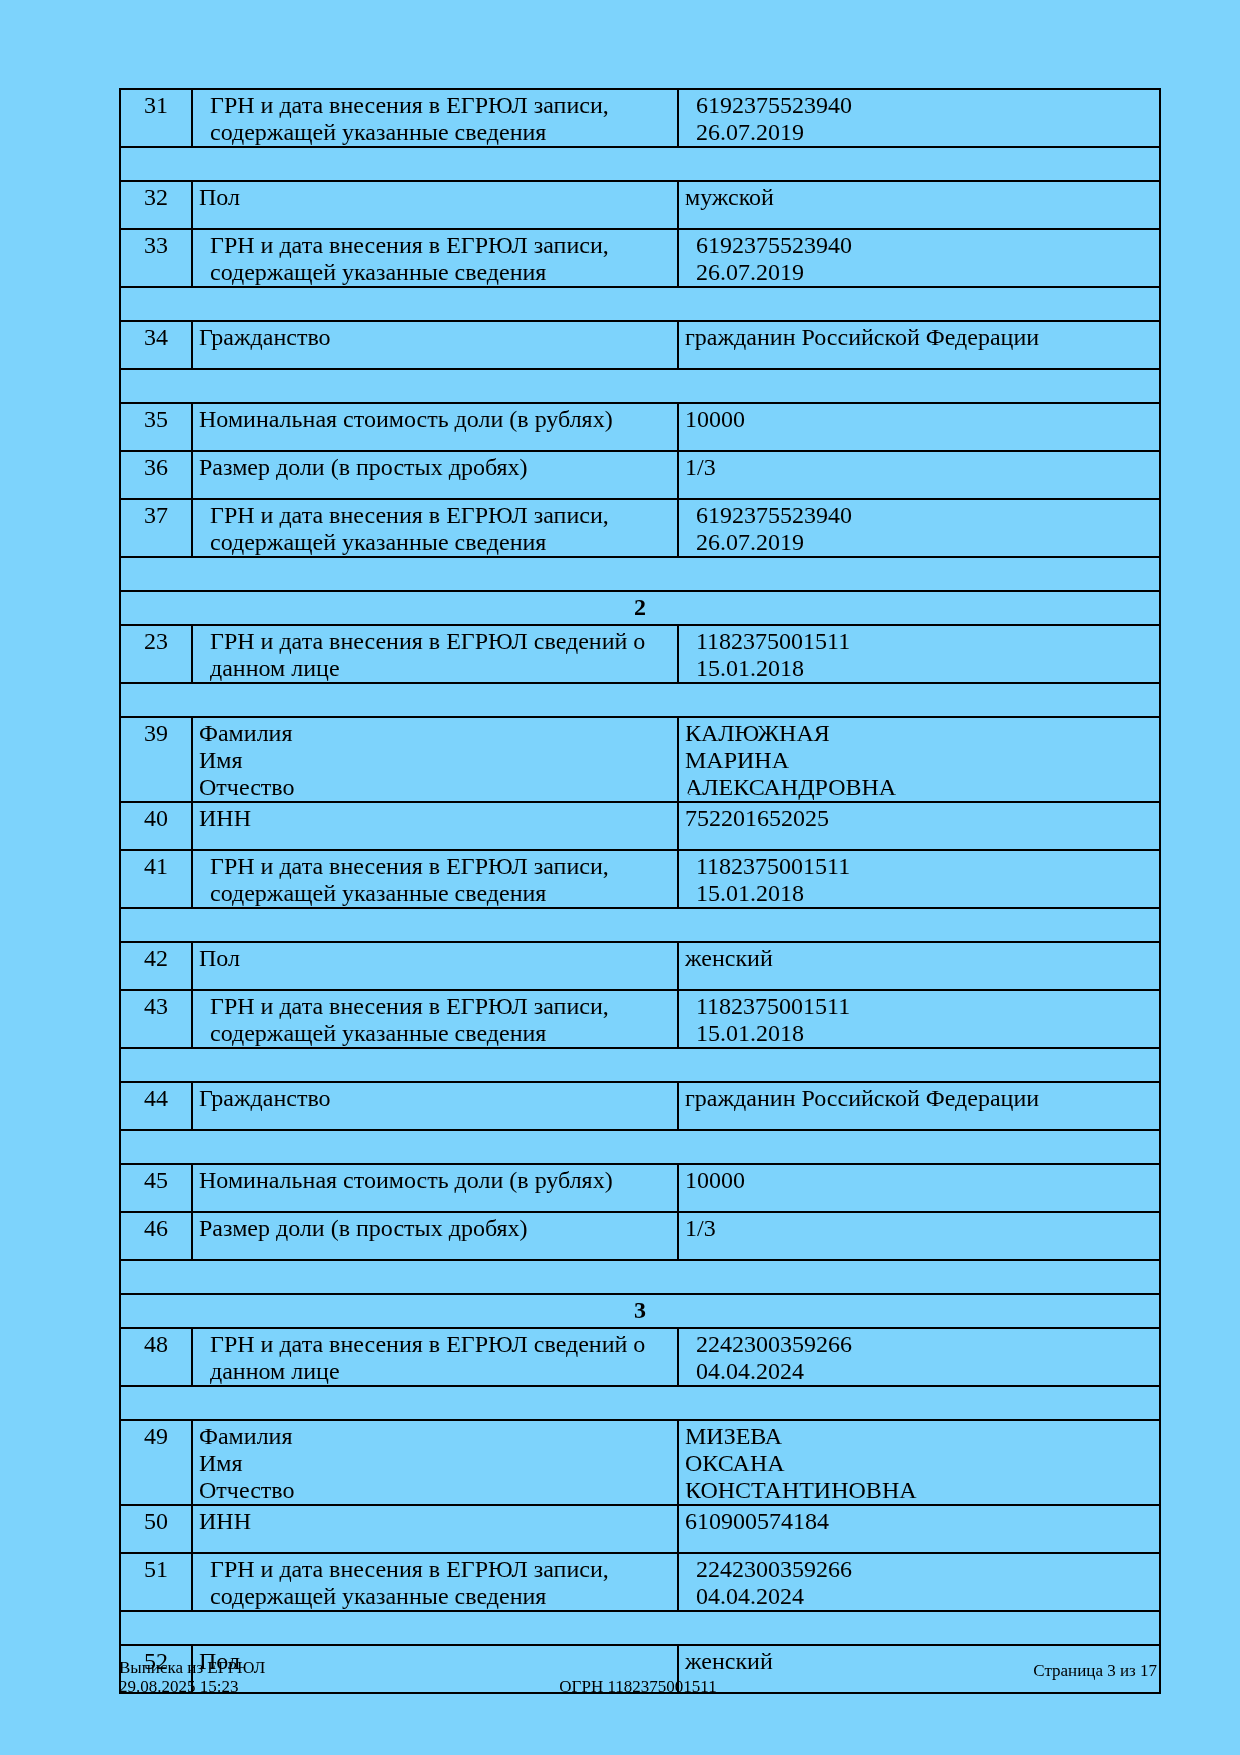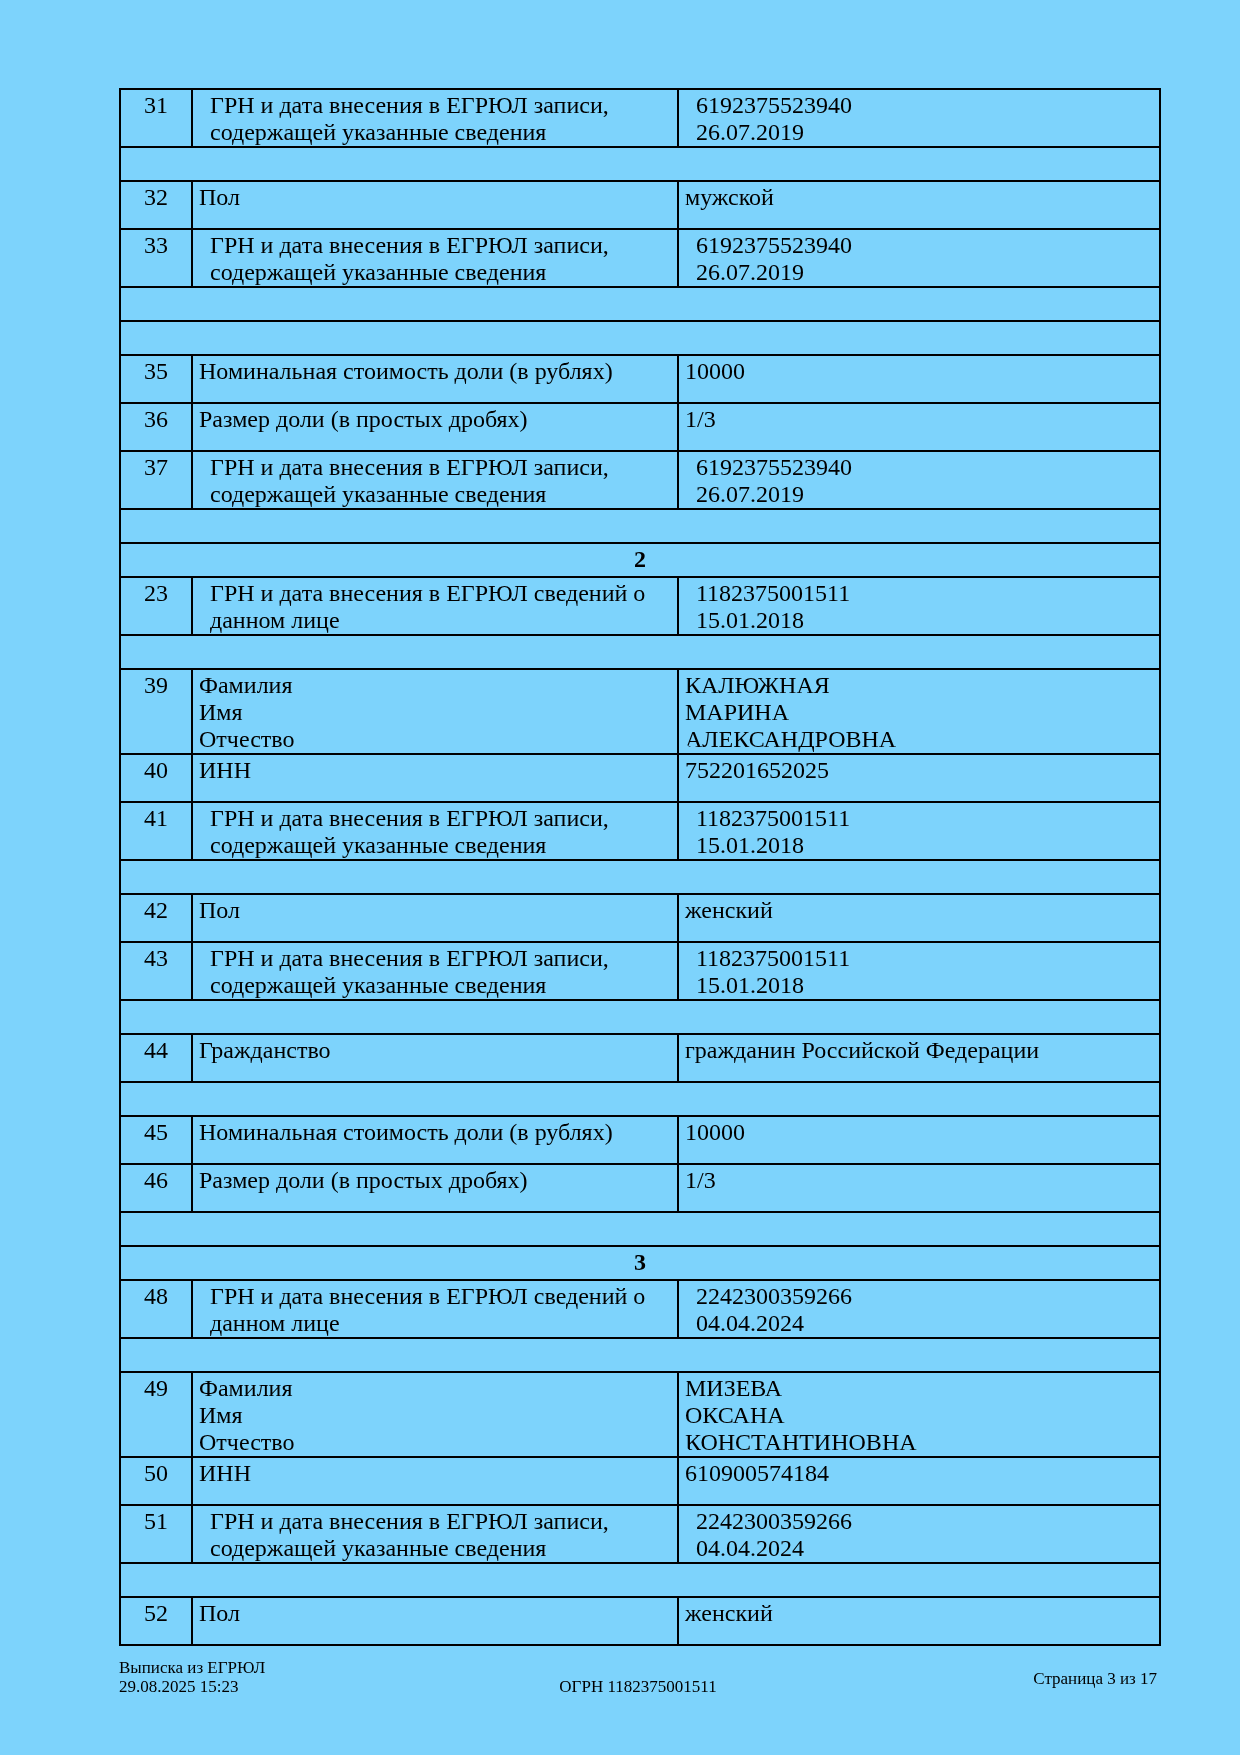--- a/index.html
+++ b/index.html
@@ -52,21 +52,21 @@
     position: absolute;
     left: 119px;
     top: 1658px;
     width: 1038px;
     height: 38px;
     font-size: 17px;
     line-height: 19px;
   }
   .footer-left  { position: absolute; left: 0; bottom: 0; text-align: left; }
   .footer-center{ position: absolute; left: 0; right: 0; bottom: 0; text-align: center; }
-  .footer-right { position: absolute; right: 0; bottom: 8px; text-align: left; }
+  .footer-right { position: absolute; right: 0; bottom: 16px; text-align: left; }
 </style>
 </head>
 <body>
 
 <div class="page">
 
   <table class="egrul">
     <colgroup>
       <col style="width:72px">
       <col style="width:486px">
@@ -102,20 +102,29 @@
             <div>ГРН и дата внесения в ЕГРЮЛ записи,</div>
             <div>содержащей указанные сведения</div>
           </td>
           <td>
             <div>6192375523940</div>
             <div>26.07.2019</div>
           </td>
         </tr>
         <tr class="spacer-row">
           <td colspan="3"></td>
+        </tr>
+        <tr class="lines-1">
+          <td class="num">34</td>
+          <td>
+            <div>Гражданство</div>
+          </td>
+          <td>
+            <div>гражданин Российской Федерации</div>
+          </td>
         </tr>
         <tr class="spacer-row">
           <td colspan="3"></td>
         </tr>
         <tr class="lines-1">
           <td class="num">35</td>
           <td>
             <div>Номинальная стоимость доли (в рублях)</div>
           </td>
           <td>

